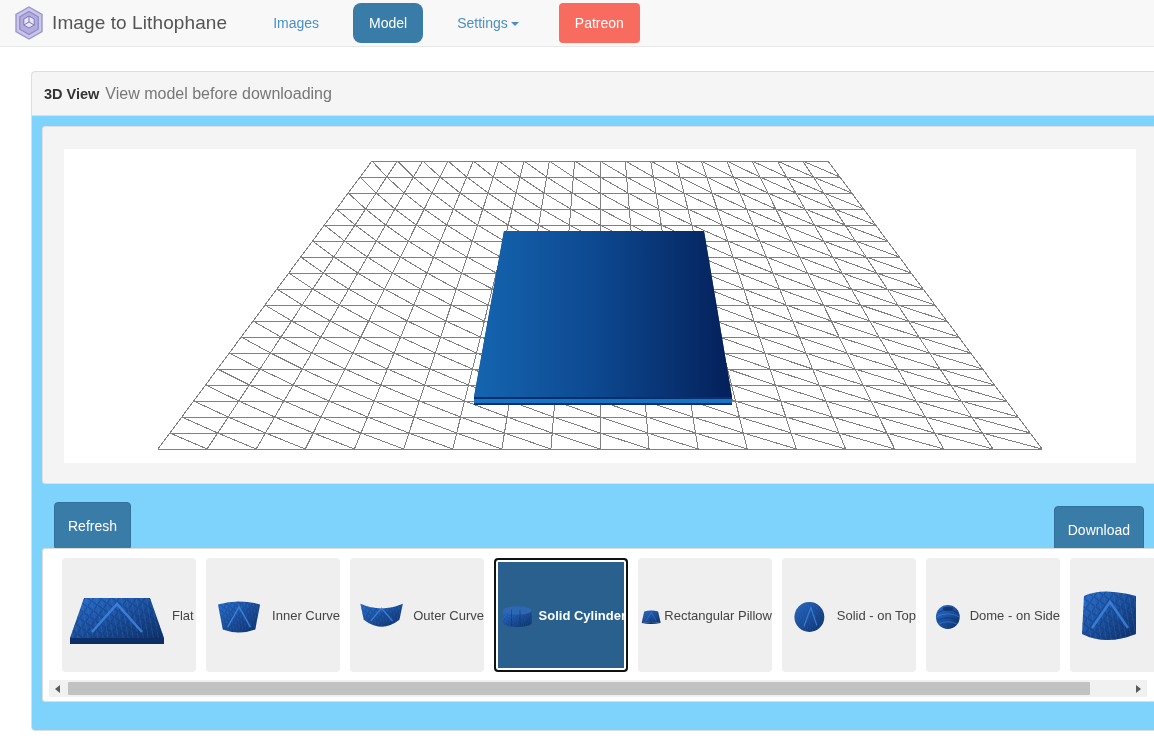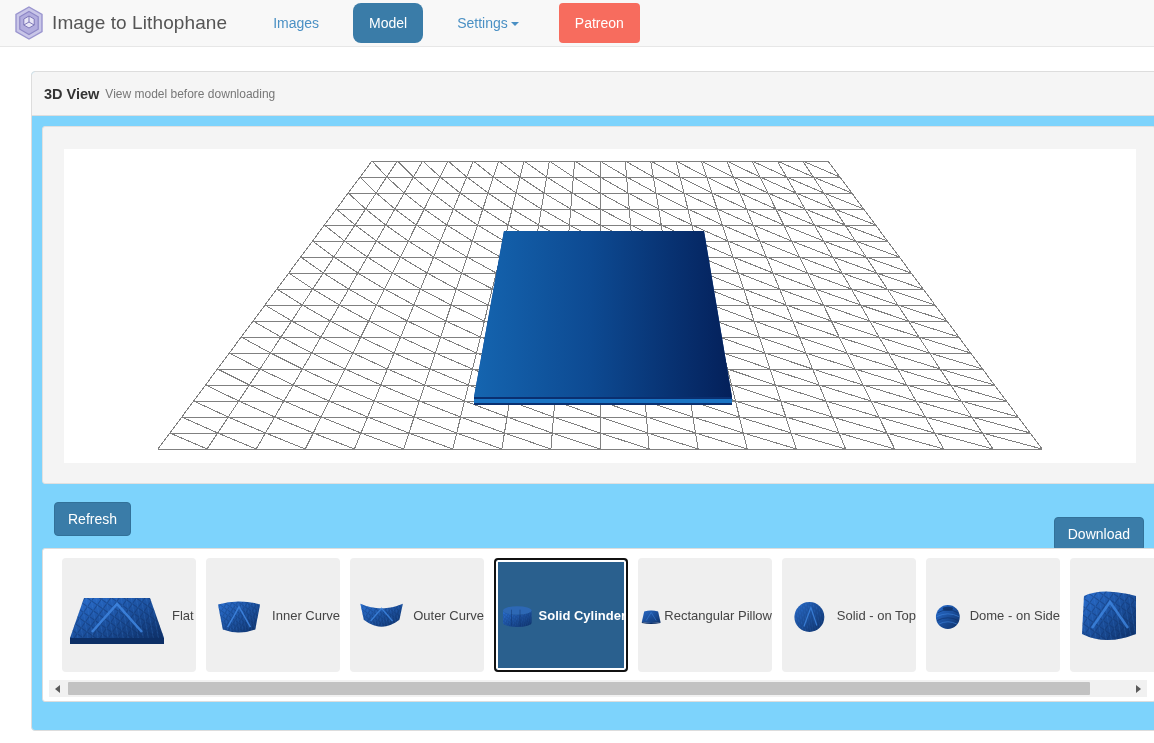--- a/index.html
+++ b/index.html
@@ -72,21 +72,21 @@
   }
   .panel-heading {
     height: 44px;
     background: #f5f5f5;
     border-bottom: 1px solid #dddddd;
     border-radius: 3px 3px 0 0;
     display: flex; align-items: center;
     padding-left: 12px;
   }
   .panel-title-strong { font-size: 14.5px; font-weight: bold; color: #333333; }
-  .panel-title-sub { font-size: 12px; color: #777777; margin-left: 6px; }
+  .panel-title-sub { font-size: 16px; color: #777777; margin-left: 6px; }
 
   .panel-body { position: relative; padding: 10px; }
 
   
   .viewport {
     position: relative;
     width: 1114px; height: 358px;
     background: #f4f4f4;
     border: 1px solid #e0e0e0;
     border-radius: 3px;
@@ -108,26 +108,26 @@
     margin-top: 18px;
   }
   .btn-primary {
     position: absolute;
     background: #3a7ca8;
     color: #ffffff;
     border: 1px solid #327199;
     border-radius: 4px;
     font-size: 14px;
     font-family: "Liberation Sans", sans-serif;
-    padding: 7px 13px;
+    padding: 14px 13px;
     cursor: pointer;
     line-height: 18px;
   }
   .btn-refresh { left: 12px; top: 0; }
-  .btn-download { right: 12px; top: 15px; }
+  .btn-download { right: 12px; top: 4px; }
 
   
   .gallery-wrap {
     position: relative;
     margin-top: 12px;
     width: 1114px; height: 154px;
     background: #ffffff;
     border: 1px solid #dddddd;
     border-radius: 3px;
     overflow: hidden;

